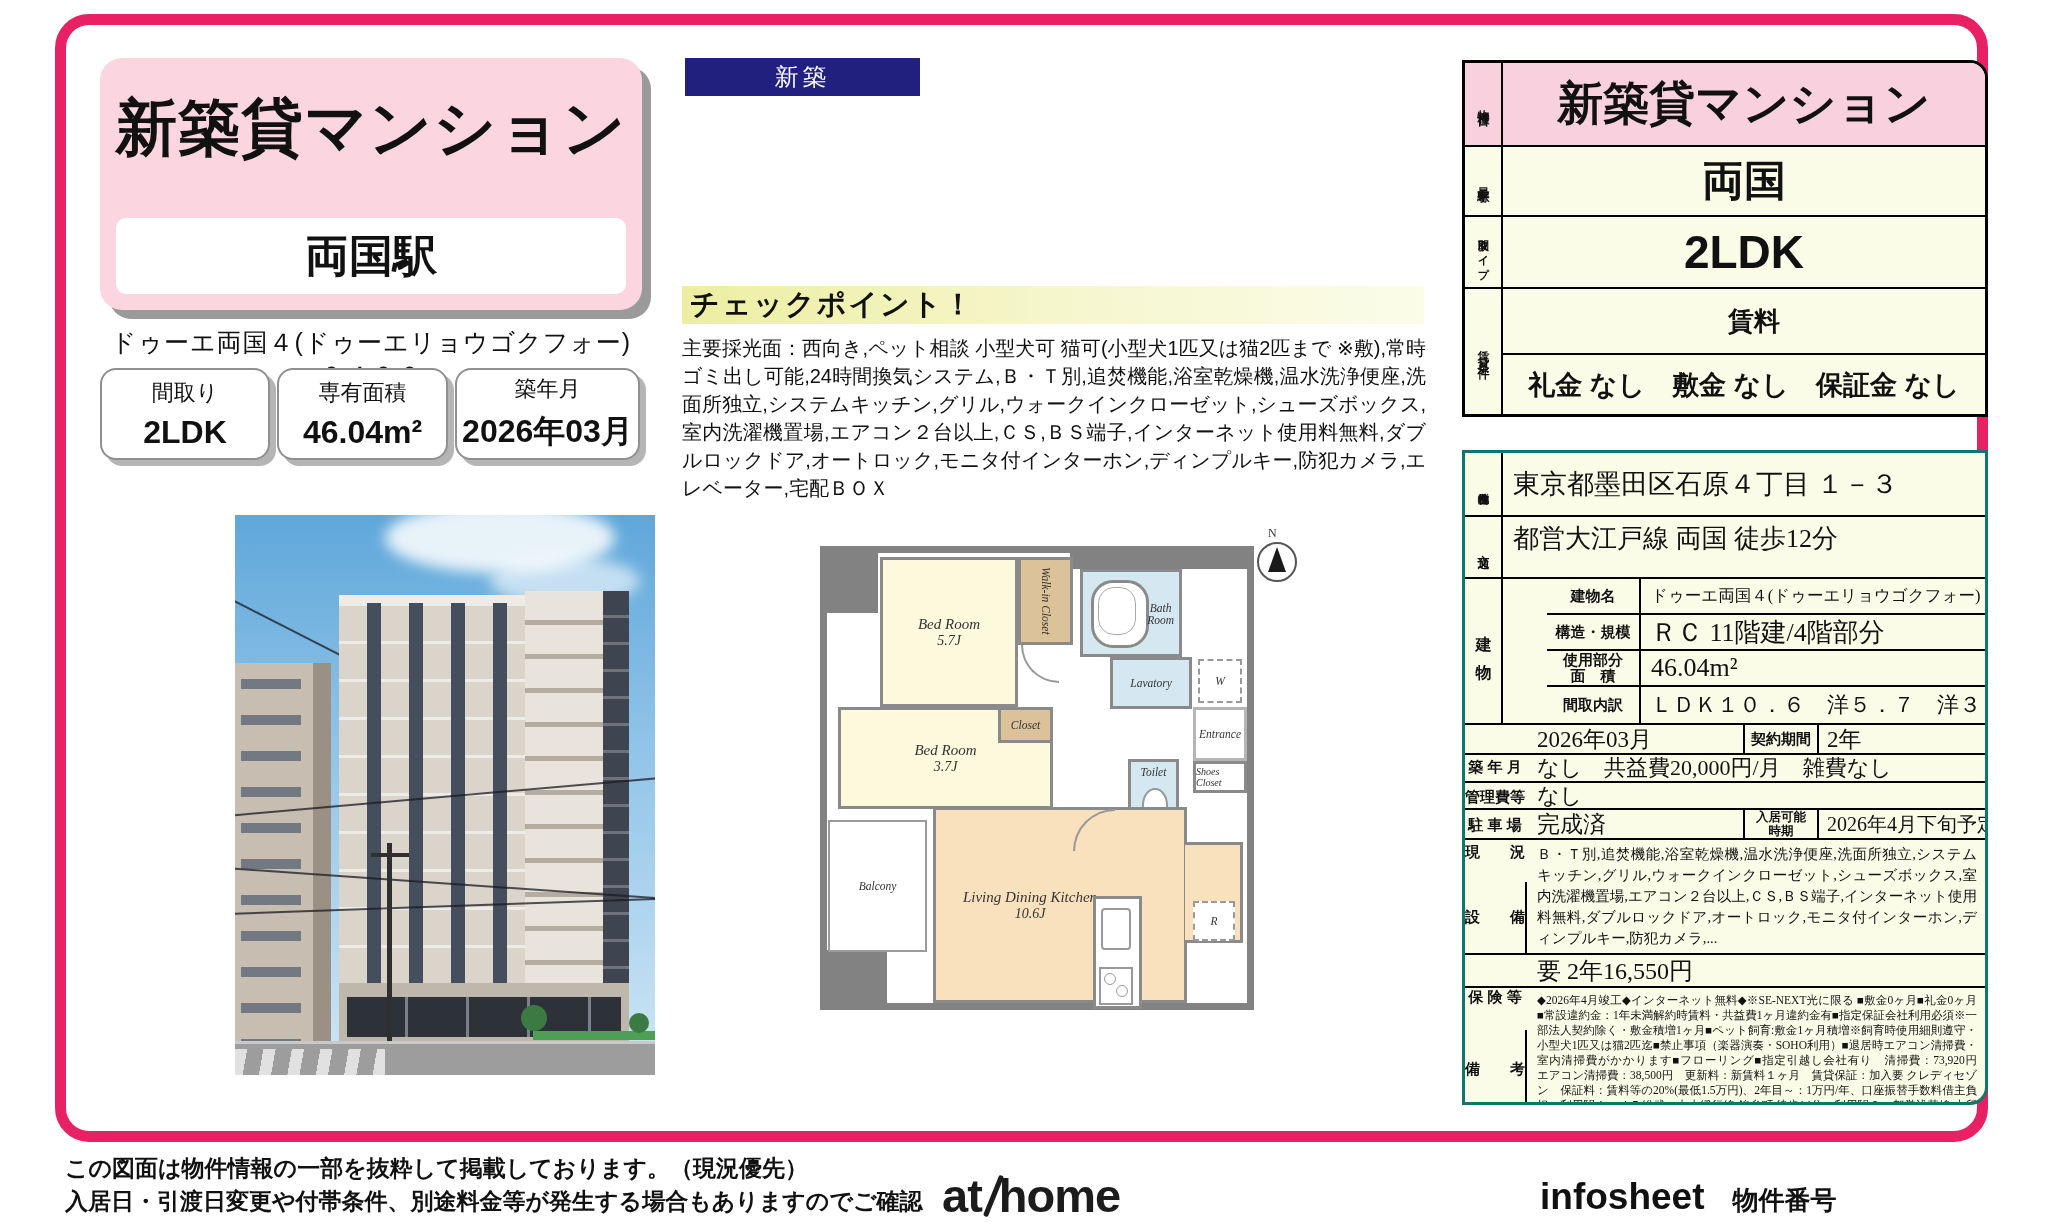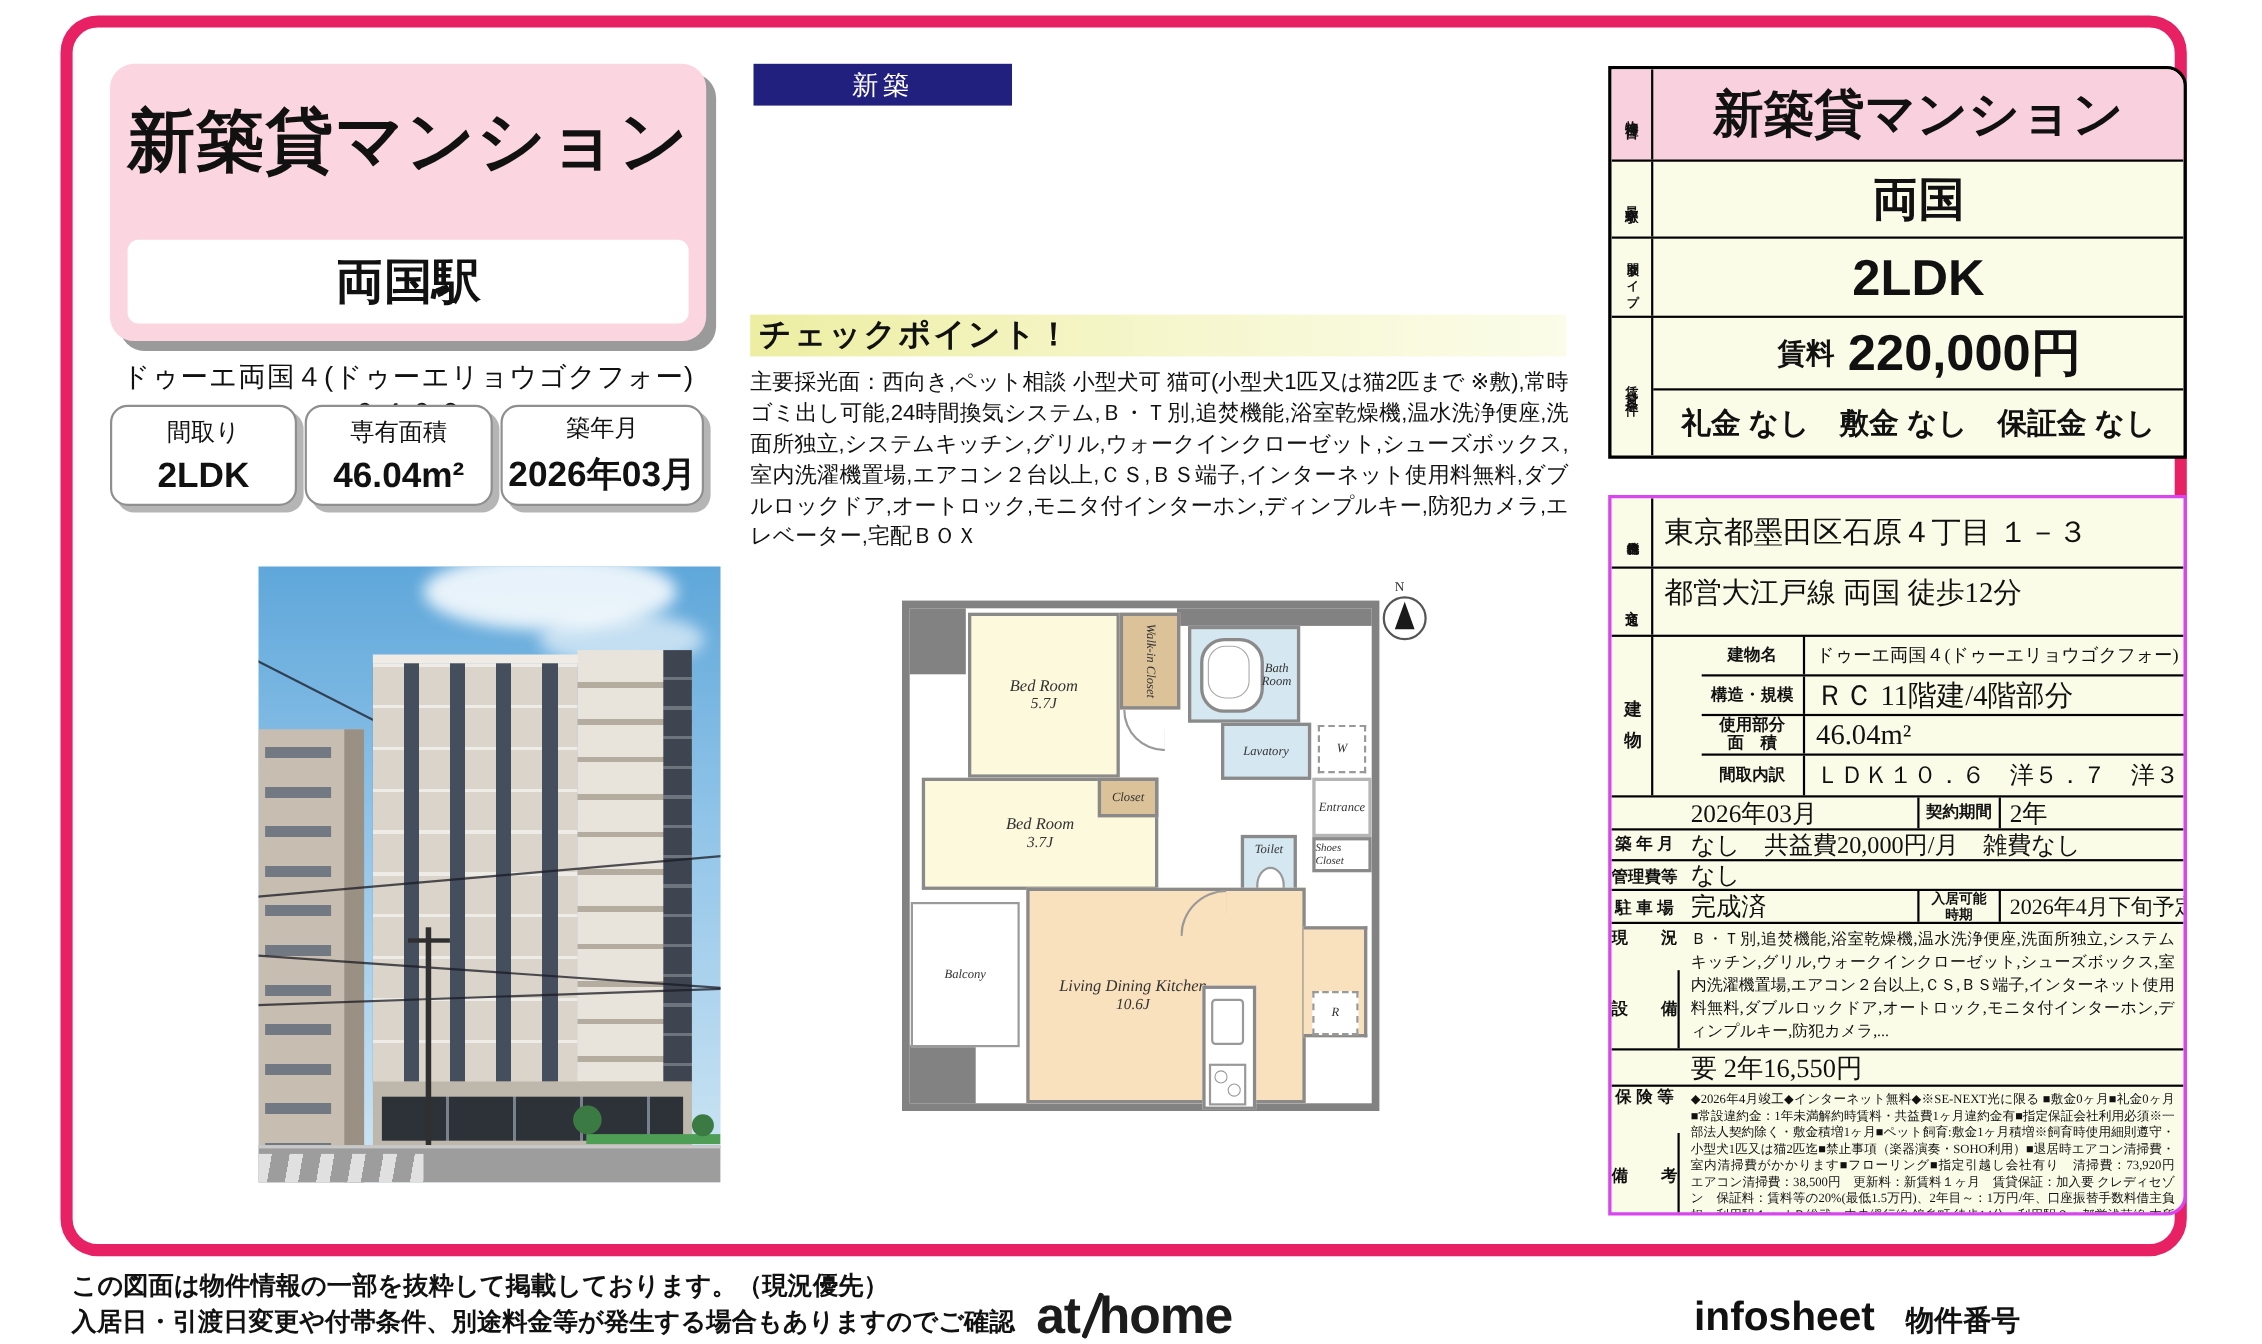--- a/index.html
+++ b/index.html
@@ -91,21 +91,21 @@
   
   .sumtable{left:1462px;top:60px;width:526px;border:3px solid #000;border-radius:0 18px 0 0;
             background:#fbfce8;overflow:hidden;box-sizing:border-box;}
   .srow{display:flex;border-bottom:2px solid #000;}
   .srow:last-child{border-bottom:none;}
   .vlab{width:38px;min-width:38px;border-right:2px solid #000;display:flex;align-items:center;justify-content:center;
         writing-mode:vertical-rl;text-orientation:upright;font-weight:bold;font-size:12px;letter-spacing:2px;box-sizing:border-box;}
   .sval{flex:1;display:flex;align-items:center;justify-content:center;font-weight:bold;}
   .pinkrow{background:#f9d0dd;}
 
-  .dettable{left:1462px;top:450px;width:526px;height:655px;border:3px solid #d946ef;border-radius:0 0 18px 0;
+  .dettable{left:1462px;top:450px;width:526px;height:655px;border:3px solid #0f766e;border-radius:0 0 18px 0;
             background:#fbfce8;overflow:hidden;box-sizing:border-box;}
   .drow{display:flex;border-bottom:2px solid #000;box-sizing:border-box;}
   .hlab{width:62px;min-width:62px;border-right:2px solid #000;display:flex;align-items:center;justify-content:center;
         font-weight:bold;font-size:15px;box-sizing:border-box;text-align:center;margin-top:42px;}
   .dval{flex:1;display:flex;align-items:center;padding-left:10px;font-size:25px;box-sizing:border-box;}
   .subrow{display:flex;border-bottom:2px solid #000;box-sizing:border-box;}
   .subrow:last-child{border-bottom:none;}
   .sublab{width:94px;min-width:94px;border-right:2px solid #000;display:flex;align-items:center;justify-content:center;
           font-weight:bold;font-size:15px;line-height:1.1;text-align:center;box-sizing:border-box;}
   .lab2{width:76px;min-width:76px;border-left:2px solid #000;border-right:2px solid #000;display:flex;align-items:center;
@@ -259,21 +259,20 @@
   </div>
   <div class="srow" style="height:70px;">
     <div class="vlab" style="font-size:11px;letter-spacing:1px;">間取タイプ</div>
     <div class="sval" style="font-size:46px;">2LDK</div>
   </div>
   <div class="srow" style="height:125px;">
     <div class="vlab" style="letter-spacing:6px;">賃貸条件</div>
     <div style="flex:1;display:flex;flex-direction:column;">
       <div style="height:64px;border-bottom:2px solid #000;display:flex;align-items:center;justify-content:center;gap:12px;padding-left:20px;">
         <span style="font-size:26px;font-weight:bold;">賃料</span>
-        <span style="font-size:46px;font-weight:bold;">220,000円</span>
       </div>
       <div style="flex:1;display:flex;align-items:center;justify-content:center;font-size:27px;font-weight:bold;">礼金 なし　敷金 なし　保証金 なし</div>
     </div>
   </div>
 </div>
 
 <div class="abs dettable">
   <div class="drow" style="height:64px;">
     <div class="vlab" style="font-size:11px;letter-spacing:0;">物件所在地</div>
     <div class="dval serif" style="font-size:27px;">東京都墨田区石原４丁目 １－３</div>

